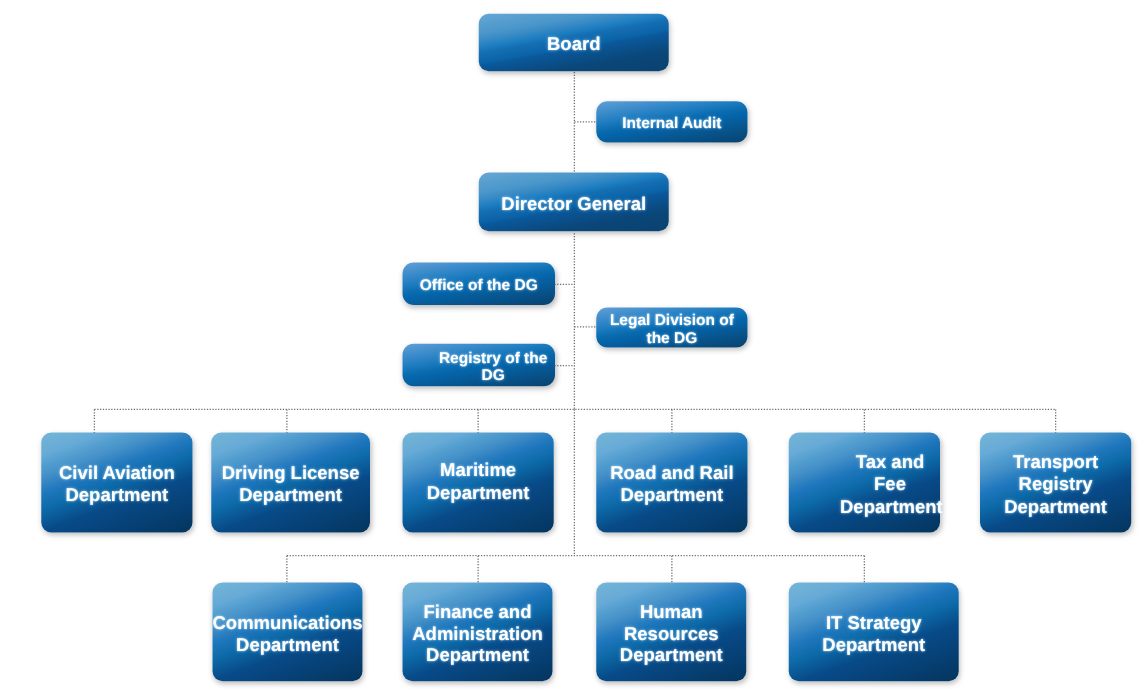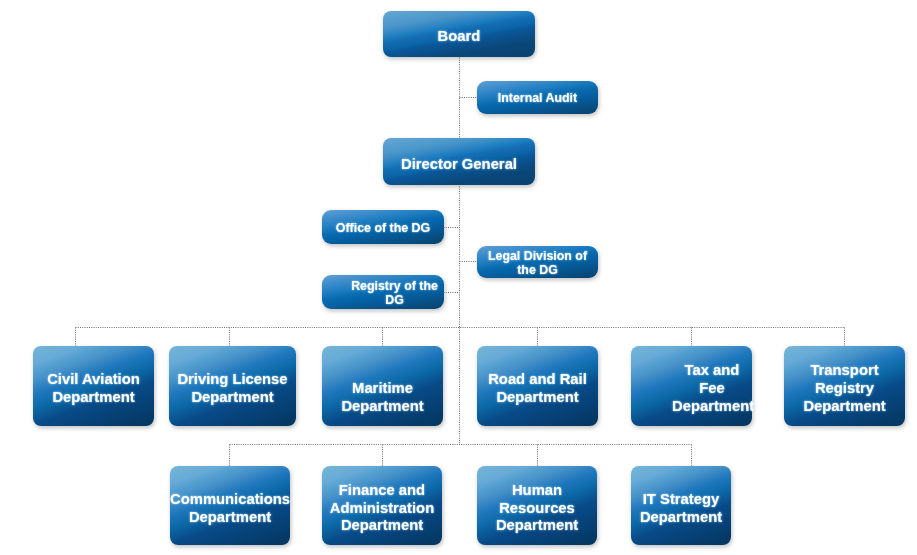--- a/index.html
+++ b/index.html
@@ -69,21 +69,21 @@
     </div>
     <div class="node" style="left: 33px; top: 346px; width: 121px; height: 80px; font-size: 14.8px; border-radius: 8px; background: linear-gradient(160deg, rgb(117, 182, 218) 0%, rgb(110, 176, 213) 7.2%, rgb(103, 170, 216) 14.8%, rgb(85, 160, 208) 20.5%, rgb(69, 144, 200) 28.6%, rgb(31, 119, 189) 39.7%, rgb(13, 106, 168) 50.3%, rgb(8, 74, 136) 64.2%, rgb(4, 53, 94) 100%); line-height: 17.8px;">
       <span class="lbl" style="top: 3px;">Civil Aviation
 Department</span>
     </div>
     <div class="node" style="left: 169px; top: 346px; width: 127px; height: 80px; font-size: 14.8px; border-radius: 8px; background: linear-gradient(160deg, rgb(117, 182, 218) 0%, rgb(110, 176, 213) 7.2%, rgb(103, 170, 216) 14.8%, rgb(85, 160, 208) 20.5%, rgb(69, 144, 200) 28.6%, rgb(31, 119, 189) 39.7%, rgb(13, 106, 168) 50.3%, rgb(8, 74, 136) 64.2%, rgb(4, 53, 94) 100%); line-height: 17.8px;">
       <span class="lbl" style="top: 3px;">Driving License
 Department</span>
     </div>
     <div class="node" style="left: 322px; top: 346px; width: 121px; height: 80px; font-size: 14.8px; border-radius: 8px; background: linear-gradient(160deg, rgb(117, 182, 218) 0%, rgb(110, 176, 213) 7.2%, rgb(103, 170, 216) 14.8%, rgb(85, 160, 208) 20.5%, rgb(69, 144, 200) 28.6%, rgb(31, 119, 189) 39.7%, rgb(13, 106, 168) 50.3%, rgb(8, 74, 136) 64.2%, rgb(4, 53, 94) 100%); line-height: 17.8px;">
-      <span class="lbl" style="top: 12px; text-align: center;">Maritime
+      <span class="lbl" style="top: 1px; text-align: center;">Maritime
 Department</span>
     </div>
     <div class="node" style="left: 477px; top: 346px; width: 121px; height: 80px; font-size: 14.8px; border-radius: 8px; background: linear-gradient(160deg, rgb(117, 182, 218) 0%, rgb(110, 176, 213) 7.2%, rgb(103, 170, 216) 14.8%, rgb(85, 160, 208) 20.5%, rgb(69, 144, 200) 28.6%, rgb(31, 119, 189) 39.7%, rgb(13, 106, 168) 50.3%, rgb(8, 74, 136) 64.2%, rgb(4, 53, 94) 100%); line-height: 17.8px;">
       <span class="lbl" style="top: 3px;">Road and Rail
 Department</span>
     </div>
     <div class="node" style="left: 631px; top: 346px; width: 121px; height: 80px; font-size: 14.8px; border-radius: 8px; background: linear-gradient(160deg, rgb(117, 182, 218) 0%, rgb(110, 176, 213) 7.2%, rgb(103, 170, 216) 14.8%, rgb(85, 160, 208) 20.5%, rgb(69, 144, 200) 28.6%, rgb(31, 119, 189) 39.7%, rgb(13, 106, 168) 50.3%, rgb(8, 74, 136) 64.2%, rgb(4, 53, 94) 100%); line-height: 17.8px; padding-left: 41px;">
       <span class="lbl" style="top: 3px;">Tax and Fee
 Department</span>
     </div>
@@ -99,17 +99,17 @@
     <div class="node" style="left: 322px; top: 466px; width: 120px; height: 79px; font-size: 14.8px; border-radius: 8px; background: linear-gradient(160deg, rgb(117, 182, 218) 0%, rgb(110, 176, 213) 7.2%, rgb(103, 170, 216) 14.8%, rgb(85, 160, 208) 20.5%, rgb(69, 144, 200) 28.6%, rgb(31, 119, 189) 39.7%, rgb(13, 106, 168) 50.3%, rgb(8, 74, 136) 64.2%, rgb(4, 53, 94) 100%); line-height: 17.8px;">
       <span class="lbl" style="top: 3px;">Finance and
 Administration
 Department</span>
     </div>
     <div class="node" style="left: 477px; top: 466px; width: 120px; height: 79px; font-size: 14.8px; border-radius: 8px; background: linear-gradient(160deg, rgb(117, 182, 218) 0%, rgb(110, 176, 213) 7.2%, rgb(103, 170, 216) 14.8%, rgb(85, 160, 208) 20.5%, rgb(69, 144, 200) 28.6%, rgb(31, 119, 189) 39.7%, rgb(13, 106, 168) 50.3%, rgb(8, 74, 136) 64.2%, rgb(4, 53, 94) 100%); line-height: 17.8px;">
       <span class="lbl" style="top: 3px;">Human
 Resources
 Department</span>
     </div>
-    <div class="node" style="left: 631px; top: 466px; width: 100px; height: 79px; font-size: 14.8px; border-radius: 8px; background: linear-gradient(160deg, rgb(117, 182, 218) 0%, rgb(110, 176, 213) 7.2%, rgb(103, 170, 216) 14.8%, rgb(85, 160, 208) 20.5%, rgb(69, 144, 200) 28.6%, rgb(31, 119, 189) 39.7%, rgb(13, 106, 168) 50.3%, rgb(8, 74, 136) 64.2%, rgb(4, 53, 94) 100%); line-height: 17.8px;">
+    <div class="node" style="left: 631px; top: 466px; width: 136px; height: 79px; font-size: 14.8px; border-radius: 8px; background: linear-gradient(160deg, rgb(117, 182, 218) 0%, rgb(110, 176, 213) 7.2%, rgb(103, 170, 216) 14.8%, rgb(85, 160, 208) 20.5%, rgb(69, 144, 200) 28.6%, rgb(31, 119, 189) 39.7%, rgb(13, 106, 168) 50.3%, rgb(8, 74, 136) 64.2%, rgb(4, 53, 94) 100%); line-height: 17.8px;">
       <span class="lbl" style="top: 3px;">IT Strategy
 Department</span>
     </div>
   </div>
 
 </body></html>

